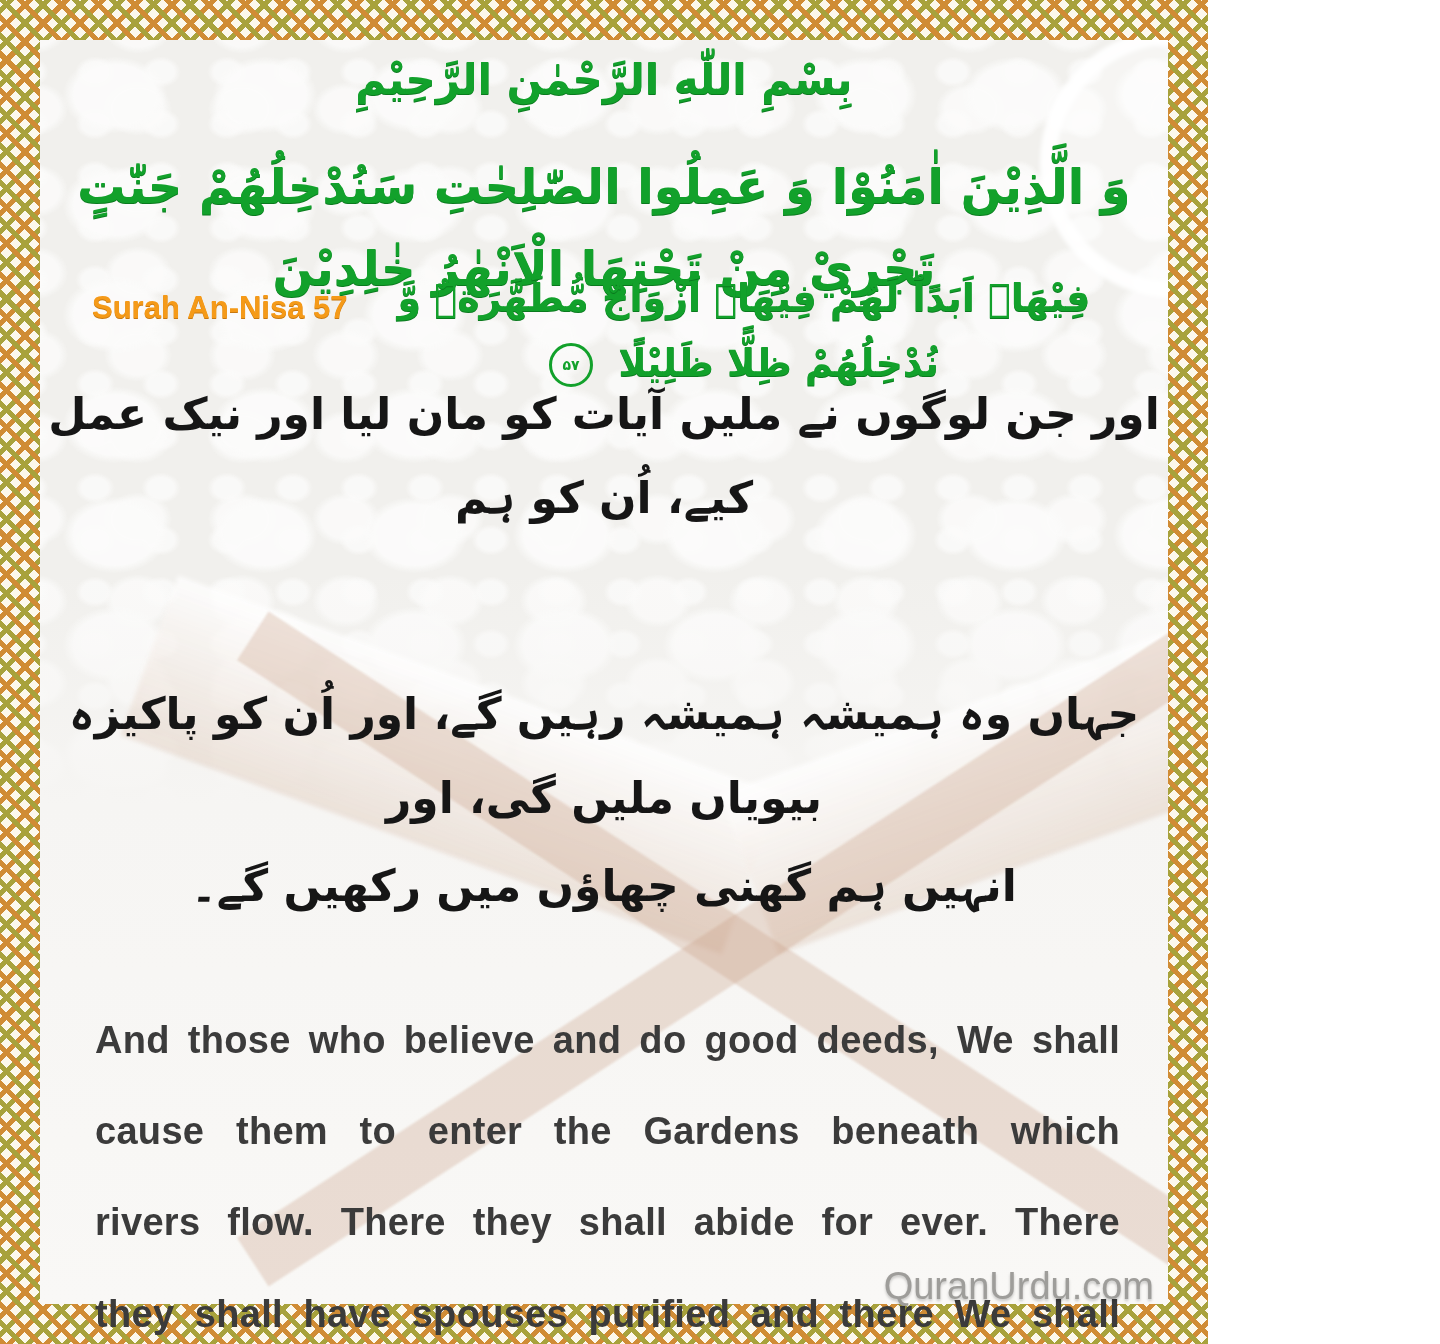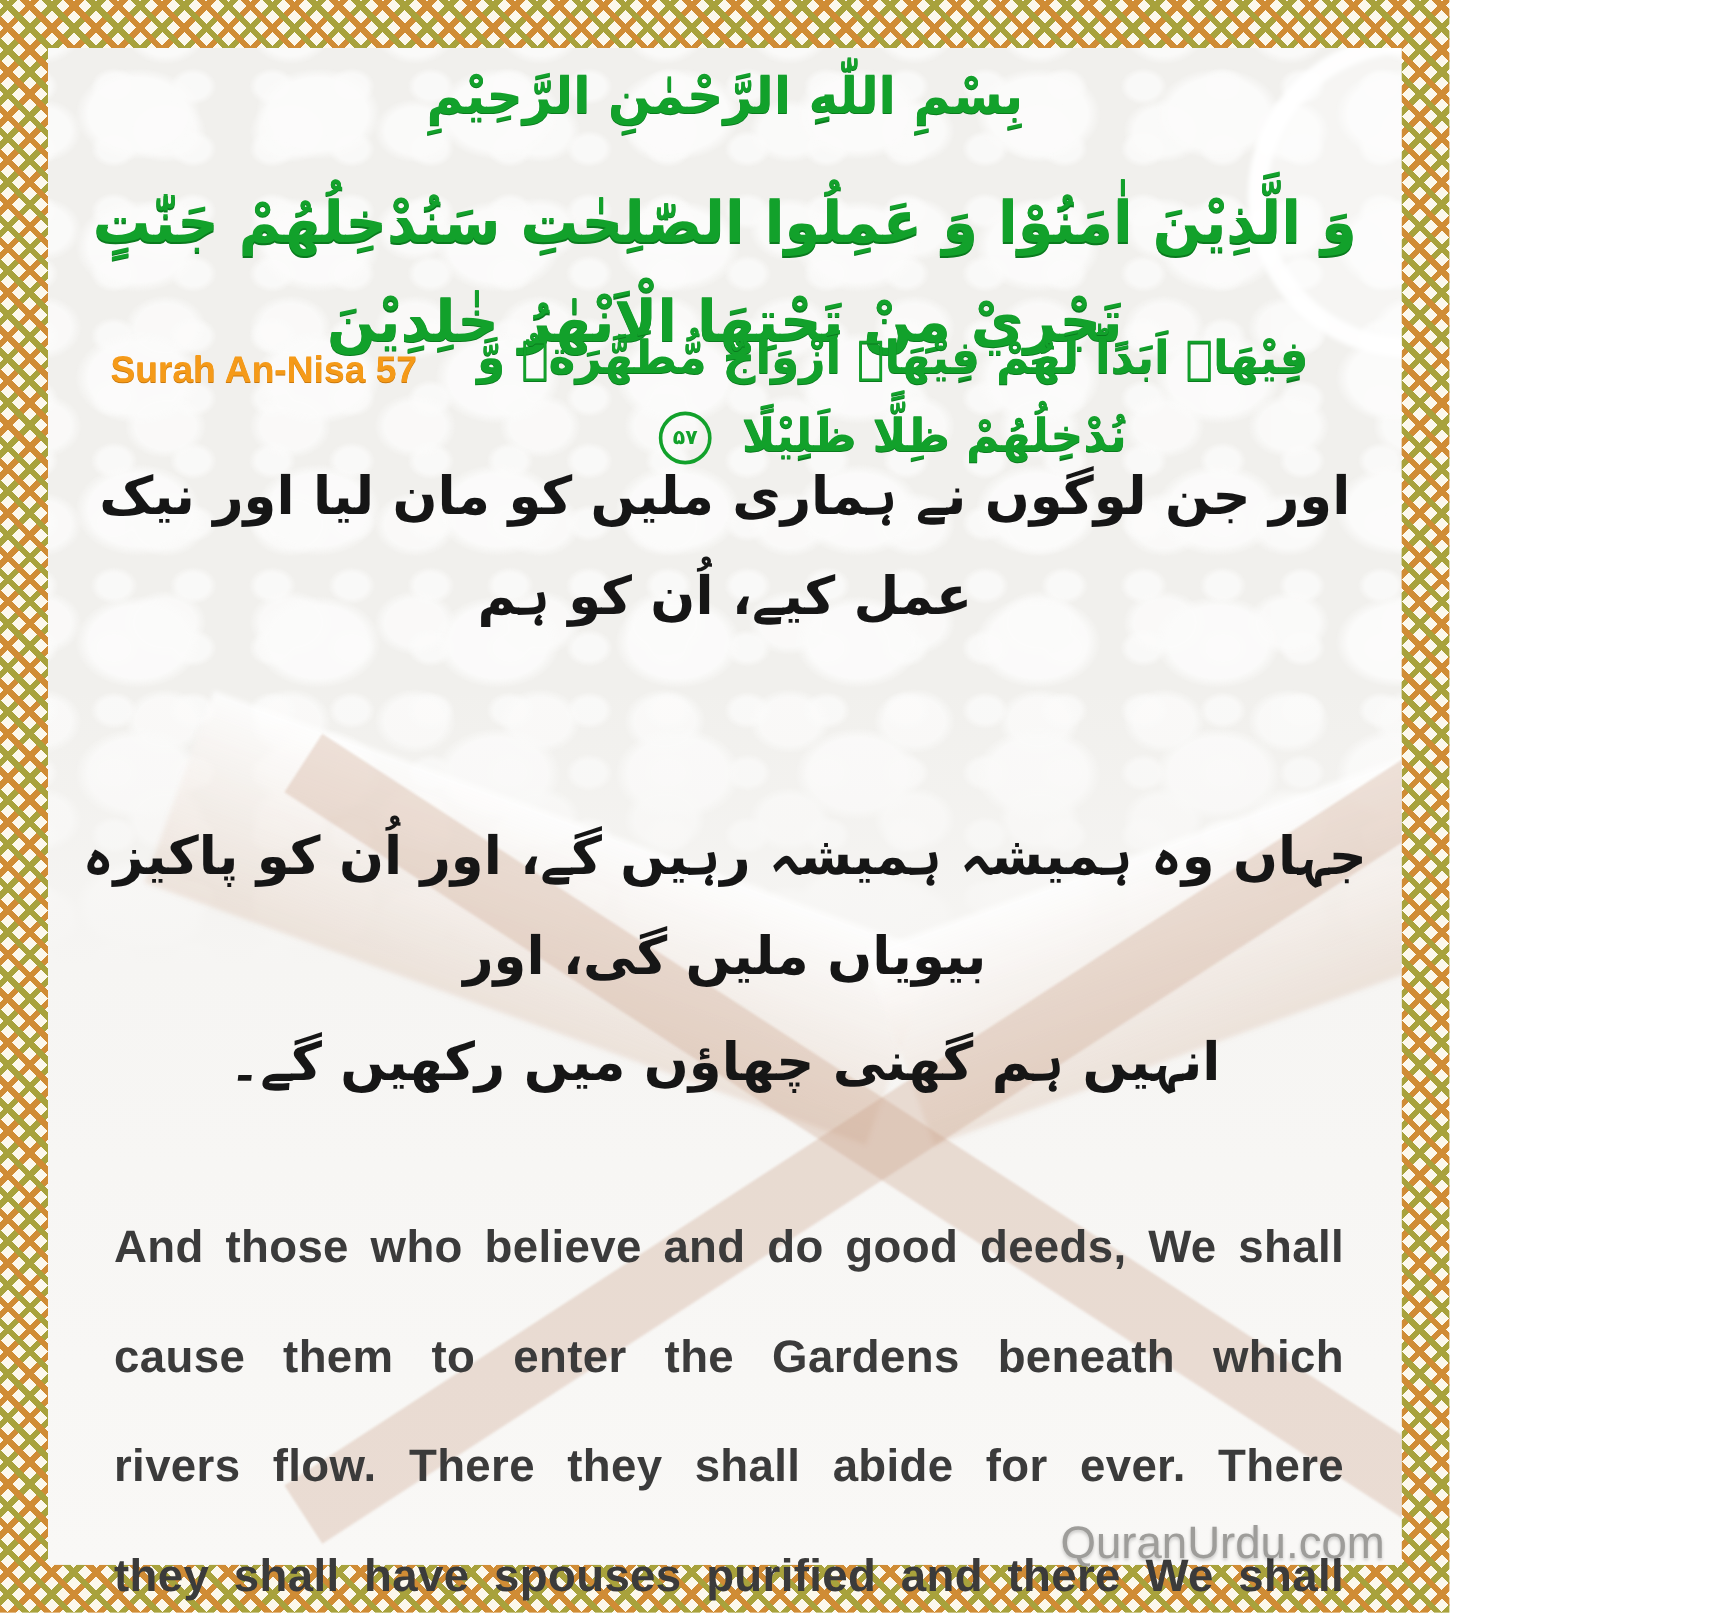--- a/index.html
+++ b/index.html
@@ -70,21 +70,21 @@
     color:#12a12b;text-shadow:0 1px 0 #0a7a1e;
   }
   .arabic-line2{
     position:absolute;left:330px;right:50px;top:266px;text-align:center;
     direction:rtl;font-size:38px;font-weight:bold;line-height:1.7;
     color:#12a12b;text-shadow:0 1px 0 #0a7a1e;
   }
   .ayah-mark{
     display:inline-flex;align-items:center;justify-content:center;
     width:38px;height:38px;border:3px solid #12a12b;border-radius:50%;
-    font-size:17px;line-height:1;vertical-align:middle;margin:0 12px 0 0;
+    font-size:14px;line-height:1;vertical-align:middle;margin:0 12px 0 0;
     color:#12a12b;text-shadow:none;
   }
   .surah-label{
     position:absolute;left:92px;top:290px;
     font-family:"Liberation Sans",sans-serif;font-weight:bold;font-size:31px;
     color:#f59a18;text-shadow:0 1px 0 #c9780e;
   }
   .urdu{
     position:absolute;left:48px;right:48px;text-align:center;
     direction:rtl;font-size:44px;font-weight:bold;line-height:1.9;
@@ -124,21 +124,21 @@
 
   <div class="arabic-line1" lang="ar">وَ الَّذِيْنَ اٰمَنُوْا وَ عَمِلُوا الصّٰلِحٰتِ سَنُدْخِلُهُمْ جَنّٰتٍ تَجْرِيْ مِنْ تَحْتِهَا الْاَنْهٰرُ خٰلِدِيْنَ</div>
 
   <div class="arabic-line2" lang="ar">
     <span>فِيْهَاۤ اَبَدًاؕ لَهُمْ فِيْهَاۤ اَزْوَاجٌ مُّطَهَّرَةٌ٘ وَّ نُدْخِلُهُمْ ظِلًّا ظَلِيْلًا</span>
     <span class="ayah-mark">۵۷</span>
   </div>
 
   <div class="surah-label">Surah An-Nisa 57</div>
 
-  <div class="urdu urdu-1" lang="ur">اور جن لوگوں نے ہماری ملیں کو مان لیا اور نیک عمل کیے، اُن کو ہم</div>
+  <div class="urdu urdu-1" lang="ur">اور جن لوگوں نے ملیں آیات کو مان لیا اور نیک عمل کیے، اُن کو ہم</div>
   <div class="urdu urdu-3" lang="ur">جہاں وہ ہمیشہ ہمیشہ رہیں گے، اور اُن کو پاکیزہ بیویاں ملیں گی، اور</div>
   <div class="urdu urdu-4" lang="ur">انہیں ہم گھنی چھاؤں میں رکھیں گے۔</div>
 
   <div class="english">And those who believe and do good deeds, We shall cause them to enter the Gardens beneath which rivers flow. There they shall abide for ever. There they shall have spouses purified and there We shall cause them to enter a shelter with plenteous shade.</div>
 
   <div class="watermark">QuranUrdu.com</div>
 
 </div>
 
 </body></html>

